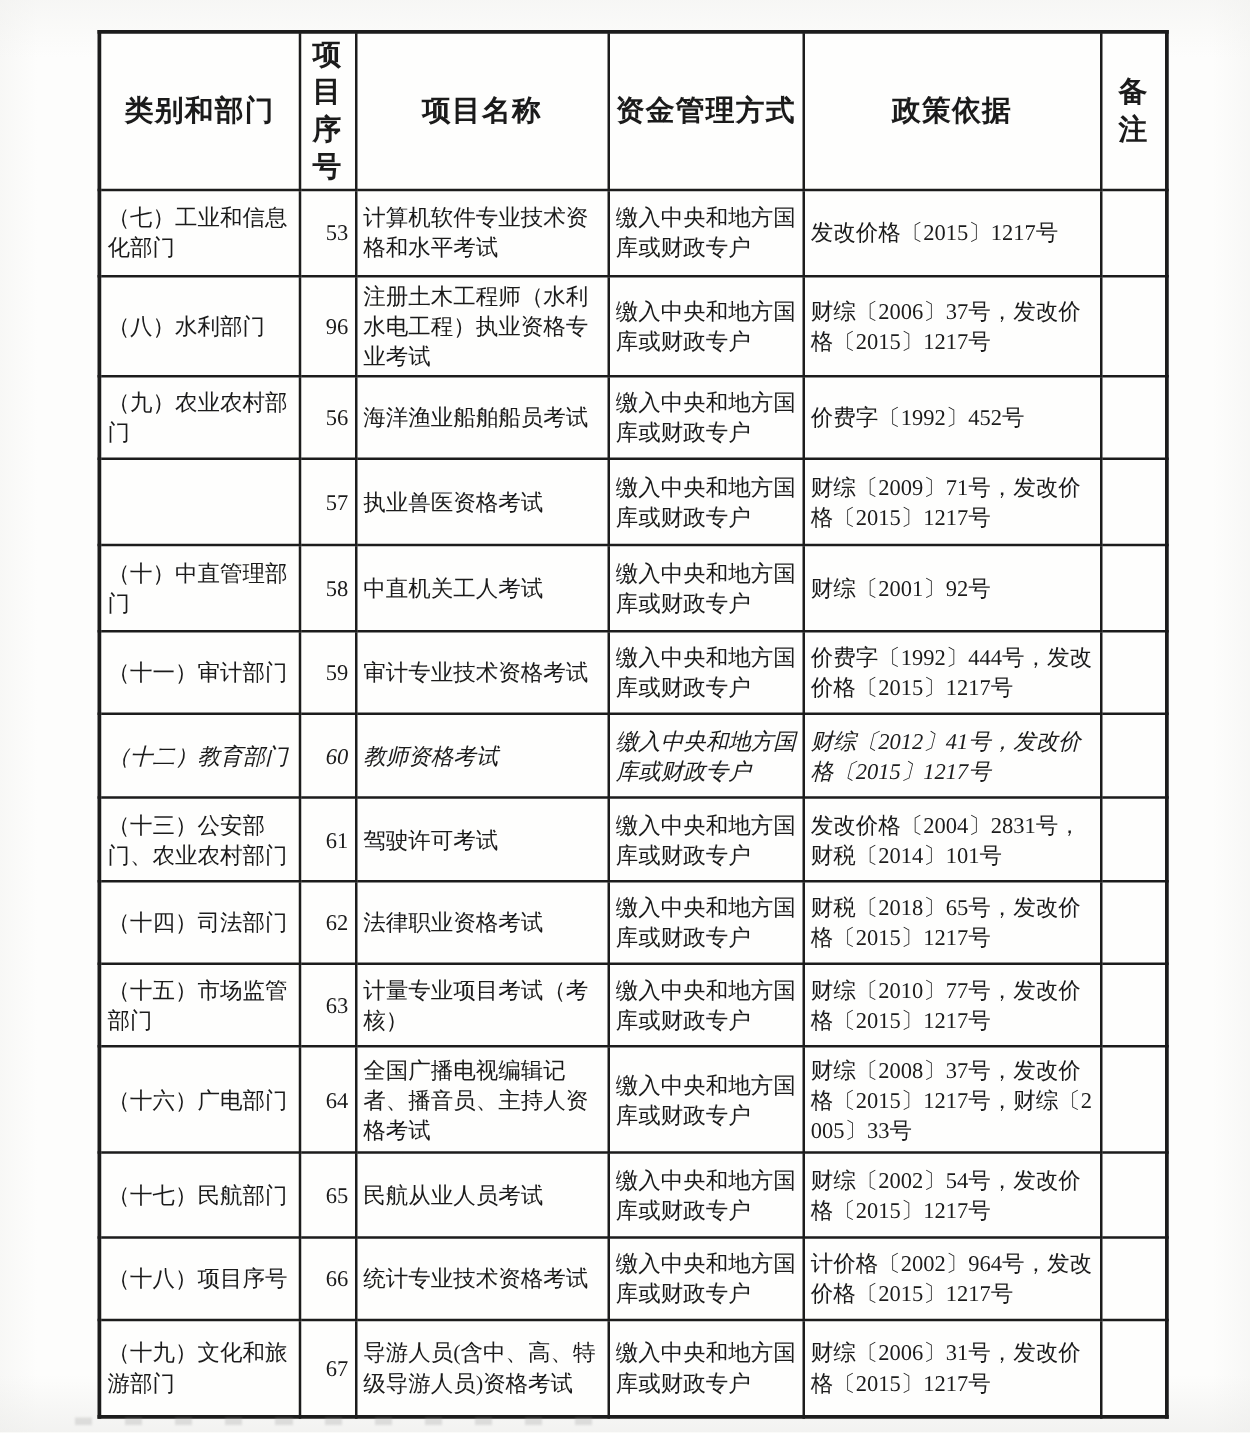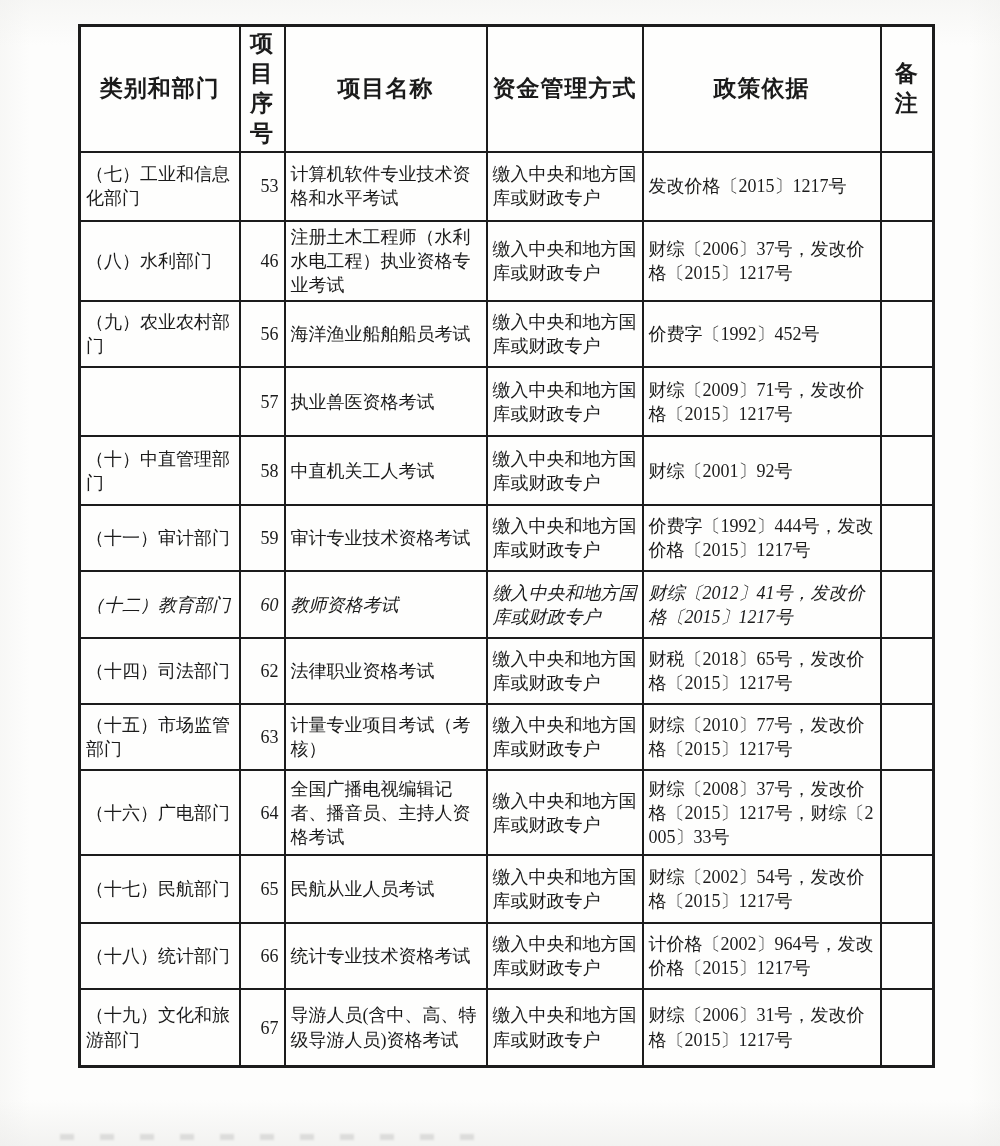--- a/index.html
+++ b/index.html
@@ -104,21 +104,21 @@
       <tr style="height: 69px;">
         <td class="c-category">（七）工业和信息化部门</td>
         <td class="c-num">53</td>
         <td class="c-name">计算机软件专业技术资格和水平考试</td>
         <td class="c-fund">缴入中央和地方国库或财政专户</td>
         <td class="c-policy">发改价格〔2015〕1217号</td>
         <td class="c-remark"></td>
       </tr>
       <tr style="height: 77px;">
         <td class="c-category">（八）水利部门</td>
-        <td class="c-num">46</td>
+        <td class="c-num">96</td>
         <td class="c-name">注册土木工程师（水利水电工程）执业资格专业考试</td>
         <td class="c-fund">缴入中央和地方国库或财政专户</td>
         <td class="c-policy">财综〔2006〕37号，发改价格〔2015〕1217号</td>
         <td class="c-remark"></td>
       </tr>
       <tr style="height: 66px;">
         <td class="c-category">（九）农业农村部门</td>
         <td class="c-num">56</td>
         <td class="c-name">海洋渔业船舶船员考试</td>
         <td class="c-fund">缴入中央和地方国库或财政专户</td>
@@ -150,20 +150,28 @@
         <td class="c-remark"></td>
       </tr>
       <tr style="height: 67px; font-style: italic;">
         <td class="c-category">（十二）教育部门</td>
         <td class="c-num">60</td>
         <td class="c-name">教师资格考试</td>
         <td class="c-fund">缴入中央和地方国库或财政专户</td>
         <td class="c-policy">财综〔2012〕41号，发改价格〔2015〕1217号</td>
         <td class="c-remark"></td>
       </tr>
+      <tr style="height: 67px;">
+        <td class="c-category">（十三）公安部门、农业农村部门</td>
+        <td class="c-num">61</td>
+        <td class="c-name">驾驶许可考试</td>
+        <td class="c-fund">缴入中央和地方国库或财政专户</td>
+        <td class="c-policy">发改价格〔2004〕2831号，财税〔2014〕101号</td>
+        <td class="c-remark"></td>
+      </tr>
       <tr style="height: 66px;">
         <td class="c-category">（十四）司法部门</td>
         <td class="c-num">62</td>
         <td class="c-name">法律职业资格考试</td>
         <td class="c-fund">缴入中央和地方国库或财政专户</td>
         <td class="c-policy">财税〔2018〕65号，发改价格〔2015〕1217号</td>
         <td class="c-remark"></td>
       </tr>
       <tr style="height: 66px;">
         <td class="c-category">（十五）市场监管部门</td>
@@ -183,21 +191,21 @@
       </tr>
       <tr style="height: 68px;">
         <td class="c-category">（十七）民航部门</td>
         <td class="c-num">65</td>
         <td class="c-name">民航从业人员考试</td>
         <td class="c-fund">缴入中央和地方国库或财政专户</td>
         <td class="c-policy">财综〔2002〕54号，发改价格〔2015〕1217号</td>
         <td class="c-remark"></td>
       </tr>
       <tr style="height: 66px;">
-        <td class="c-category">（十八）统计部门</td>
+        <td class="c-category">（十八）项目序号</td>
         <td class="c-num">66</td>
         <td class="c-name">统计专业技术资格考试</td>
         <td class="c-fund">缴入中央和地方国库或财政专户</td>
         <td class="c-policy">计价格〔2002〕964号，发改价格〔2015〕1217号</td>
         <td class="c-remark"></td>
       </tr>
       <tr style="height: 77px;">
         <td class="c-category">（十九）文化和旅游部门</td>
         <td class="c-num">67</td>
         <td class="c-name">导游人员(含中、高、特级导游人员)资格考试</td>

